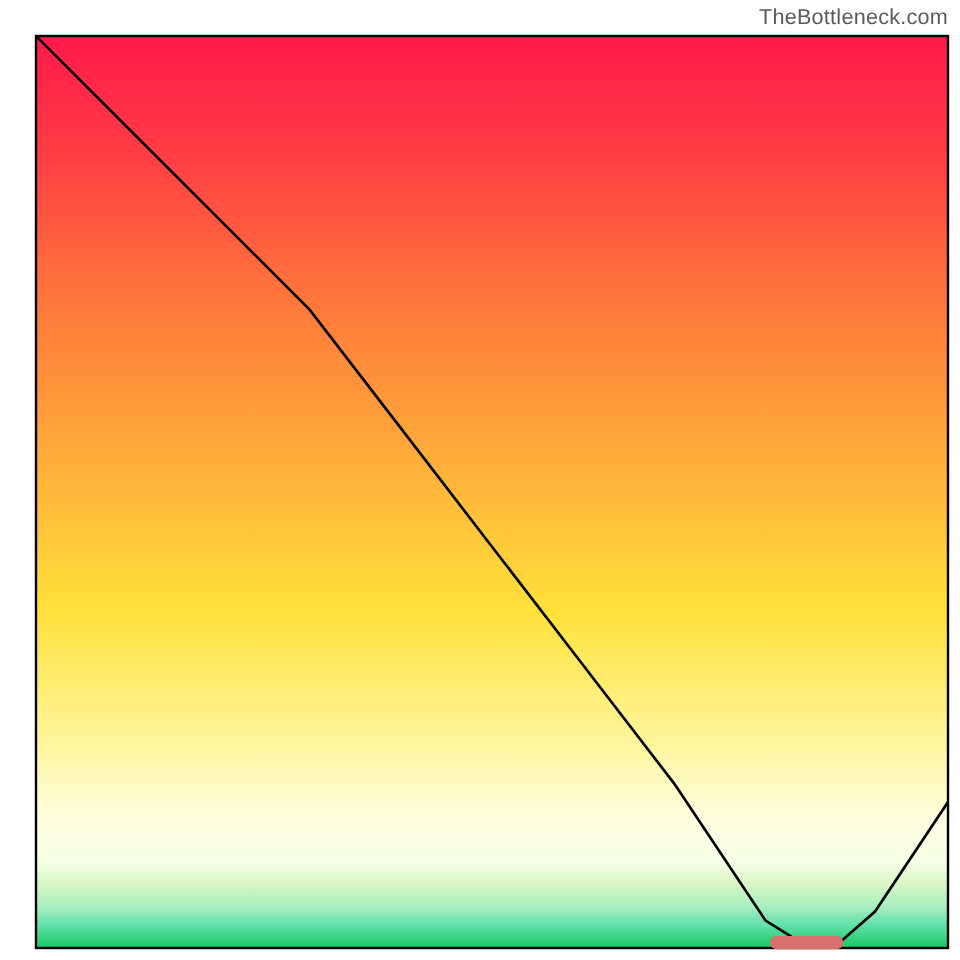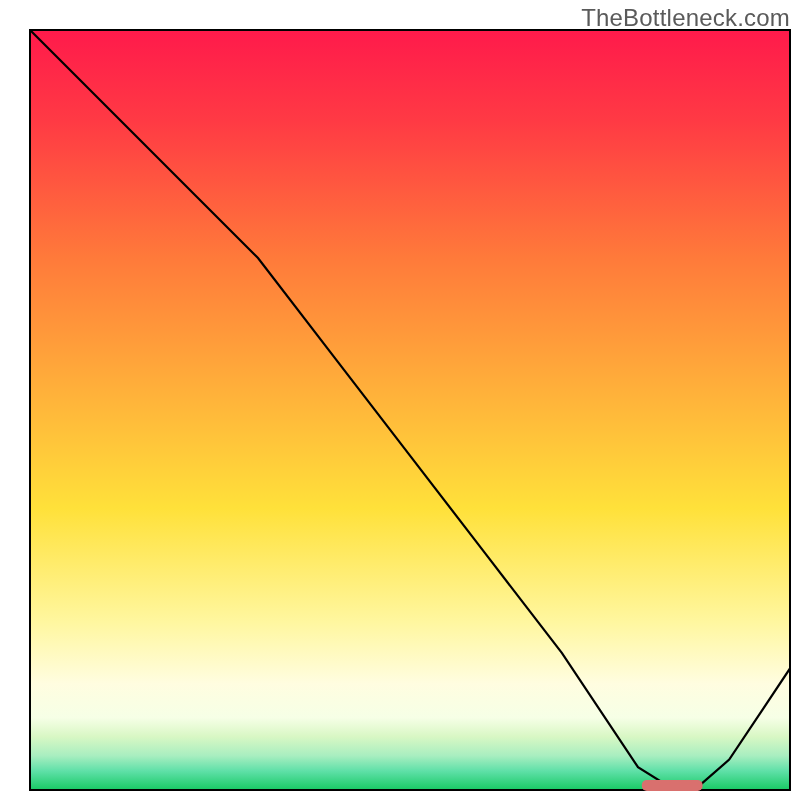--- a/index.html
+++ b/index.html
@@ -13,21 +13,21 @@
   .canvas {
     position: relative;
     width: 800px;
     height: 800px;
   }
   .watermark {
     position: absolute;
     top: 4px;
     right: 10px;
     color: #5a5a5a;
-    font-size: 24px;
+    font-size: 18px;
     font-weight: 400;
     letter-spacing: 0.2px;
   }
   svg.plot {
     position: absolute;
     left: 0;
     top: 0;
   }
 </style>
 </head>

